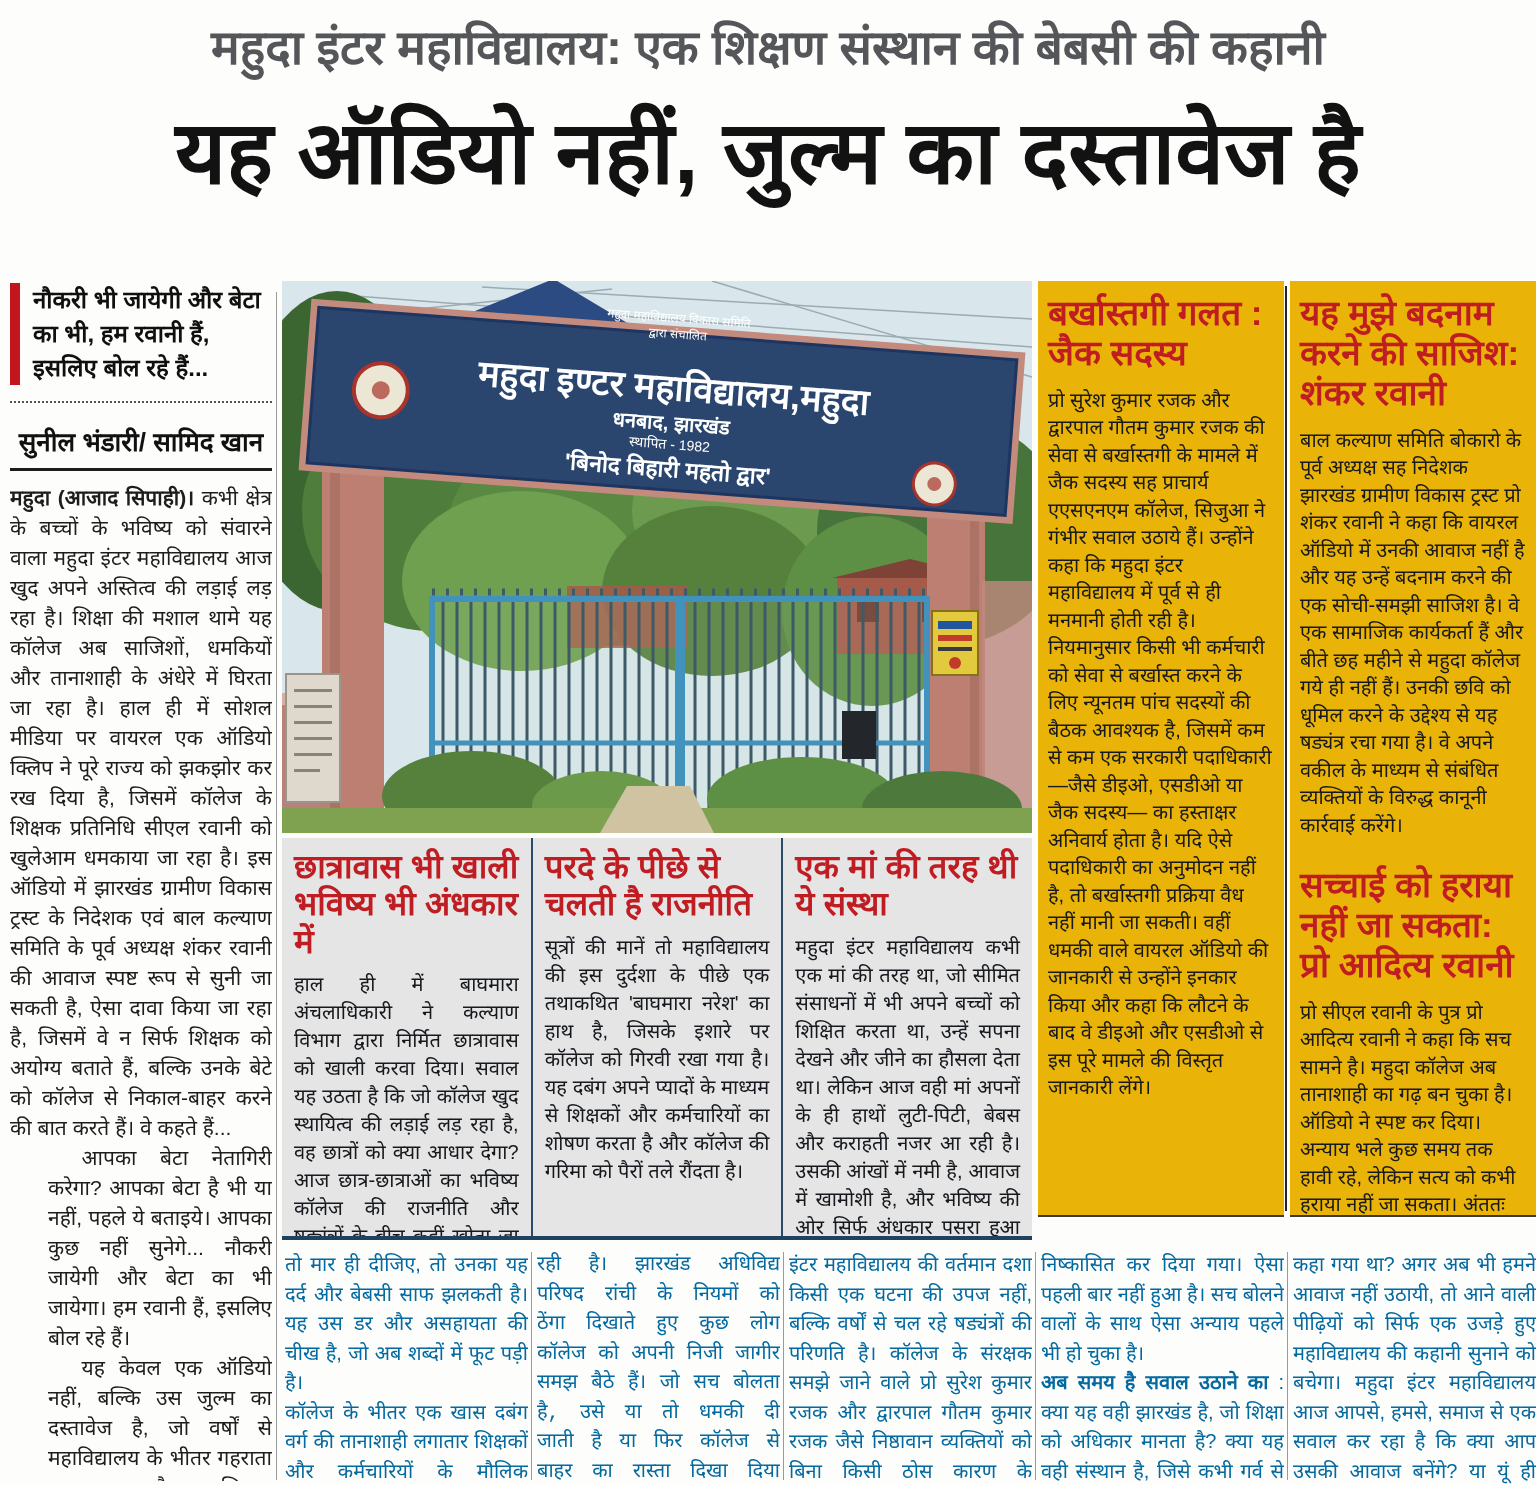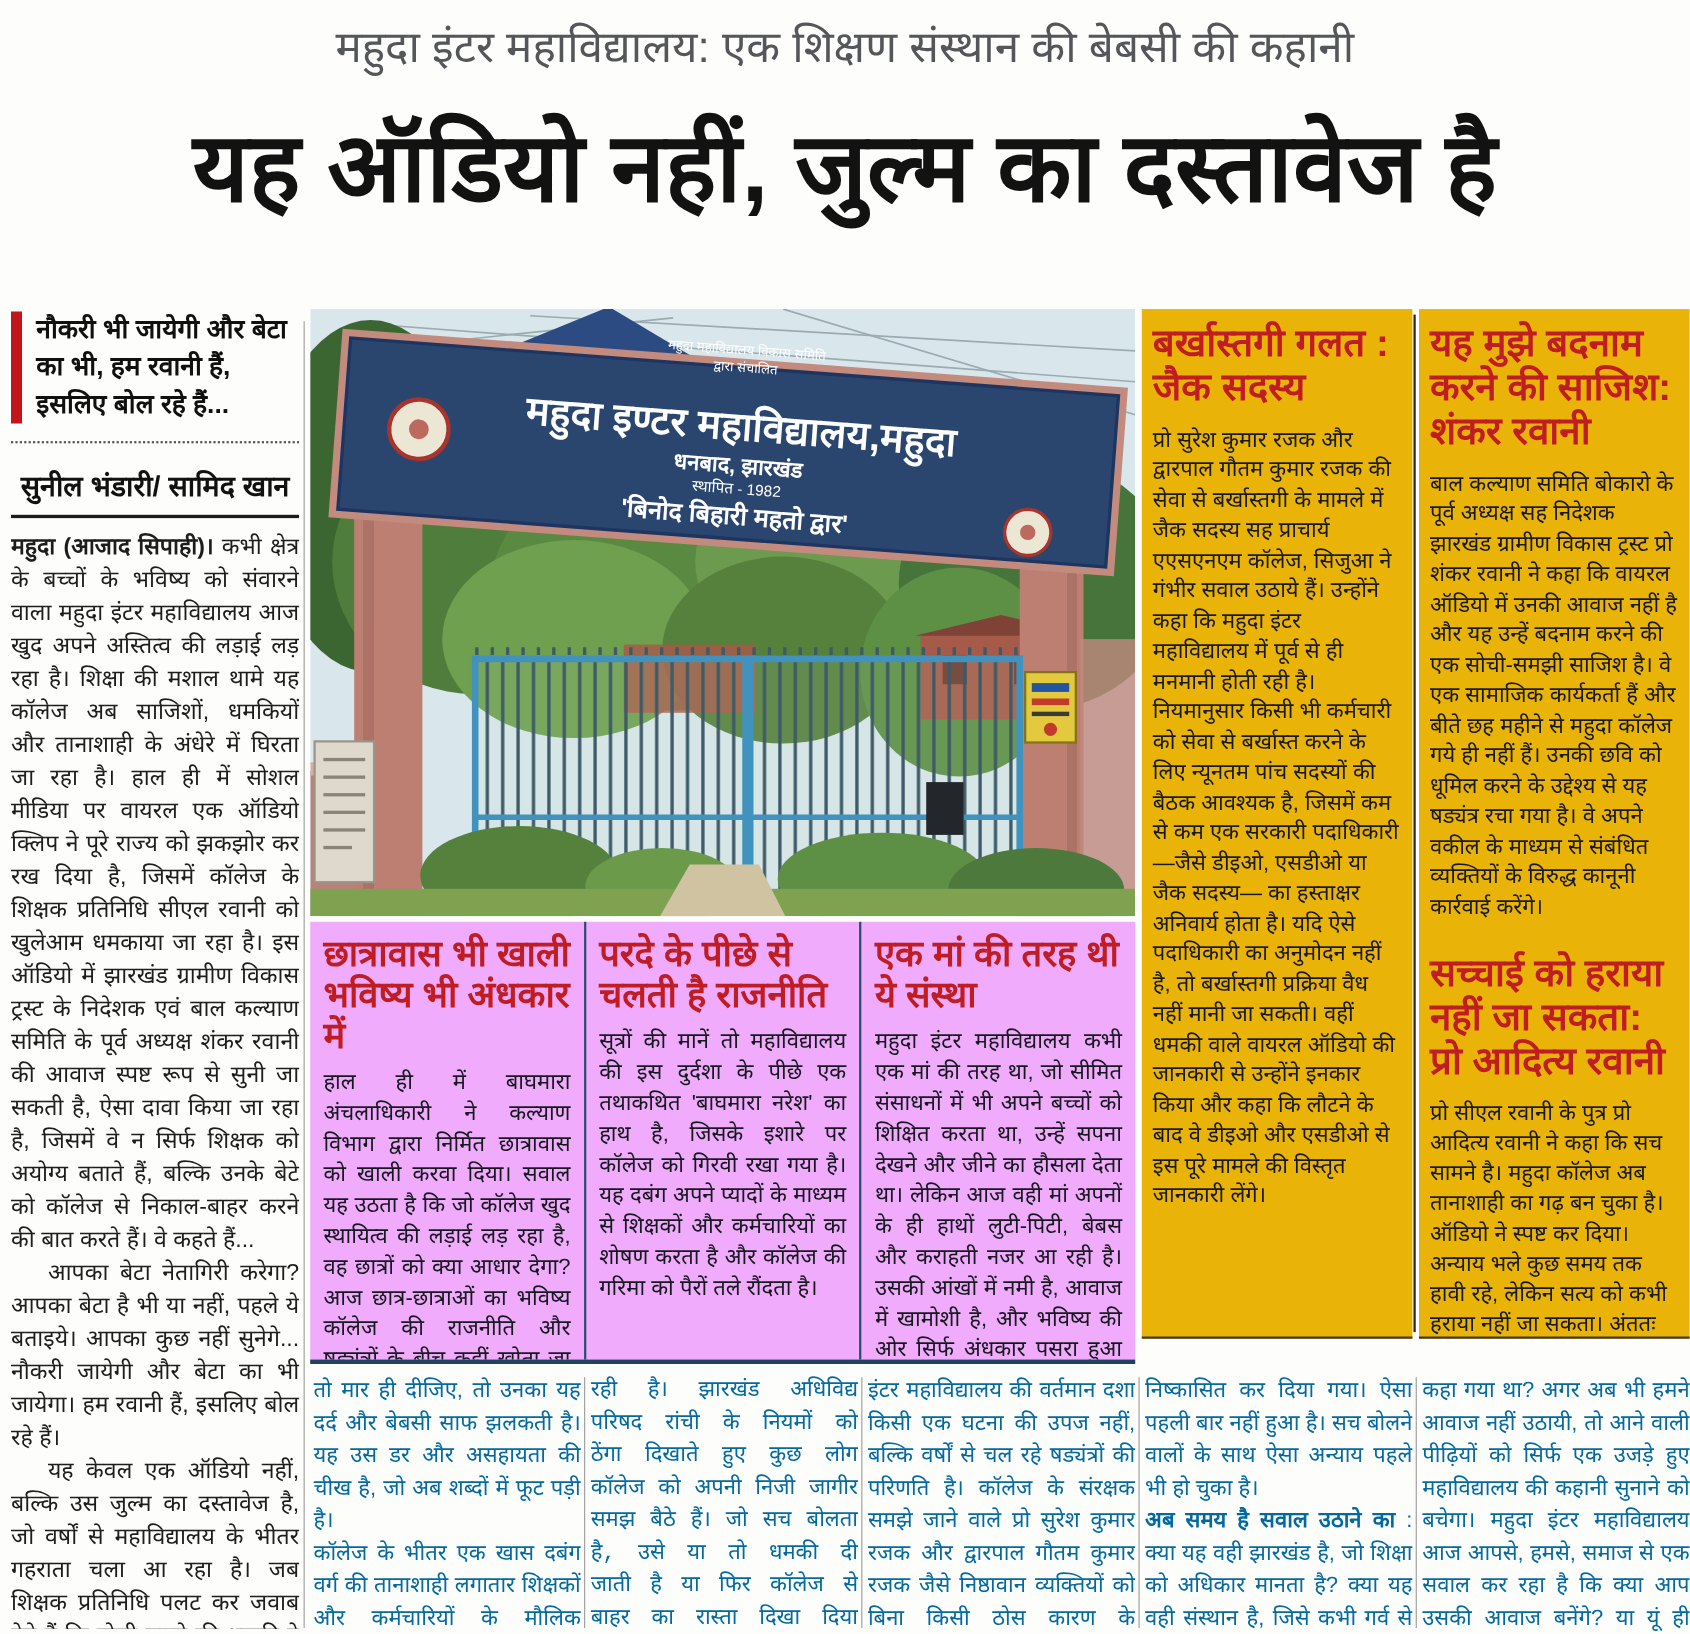--- a/index.html
+++ b/index.html
@@ -3,44 +3,44 @@
 <meta charset="utf-8">
 <style>
   html,body { margin:0; padding:0; }
   body {
     width:1536px; height:1485px; position:relative; overflow:hidden;
     background:#fdfdfb; color:#1d1d1d;
     font-family:"Liberation Sans","DejaVu Sans",sans-serif;
   }
   .kicker {
     position:absolute; left:0; right:0; top:18px; text-align:center;
-    font-size:40px; font-weight:normal; color:#55565a; line-height:1.25;
+    font-size:48px; font-weight:bold; color:#55565a; line-height:1.25;
   }
   .headline {
     position:absolute; left:0; right:0; top:96px; text-align:center;
     font-size:88px; font-weight:bold; color:#121212; line-height:1.3;
   }
   
   .leftcol { position:absolute; left:10px; top:283px; width:262px; height:1198px; overflow:hidden; }
   .pullquote { display:flex; gap:13px; padding-bottom:16px; border-bottom:2px dotted #555; }
   .pq-bar { width:10px; background:#c3161c; flex:none; }
   .pq-text { font-size:24px; font-weight:bold; line-height:1.42; color:#101010; }
   .byline {
     margin-top:20px; text-align:center; font-size:26px; font-weight:bold;
     border-bottom:3px solid #1c1c1c; padding-bottom:9px; color:#111;
   }
   .leftcol p.bodytext { font-size:21px; line-height:30px; text-align:justify; margin:12px 0 0; }
-  .leftcol p.indent { text-indent:1.6em; margin-top:0; }
+  .leftcol p.indent { text-indent:1.6em; margin-top:0;margin-left:38px; }
   .lead { font-weight:bold; }
   
   .photo { position:absolute; left:282px; top:281px; width:750px; height:552px; overflow:hidden; }
   
   .bluepanel {
     position:absolute; left:282px; top:838px; width:750px; height:402px;
-    background:#f0abfc; border-bottom:4px solid #21425e; display:flex; box-sizing:border-box;
+    background:#e5e5e5; border-bottom:4px solid #21425e; display:flex; box-sizing:border-box;
   }
   .box { flex:1; padding:6px 12px 0; overflow:hidden; }
   .box + .box { border-left:2px solid #2a4a6b; }
   .box h3 { margin:4px 0 10px; font-size:33px; line-height:1.13; color:#c01d23; font-weight:bold; }
   .box p { margin:0; font-size:20px; line-height:28px; text-align:justify; color:#15181c; }
   
   .cream {
     position:absolute; top:281px; width:246px; background:#eab308;
     border-bottom:2px solid #3a3a3a; padding:8px 10px; box-sizing:border-box; overflow:hidden;
   }

